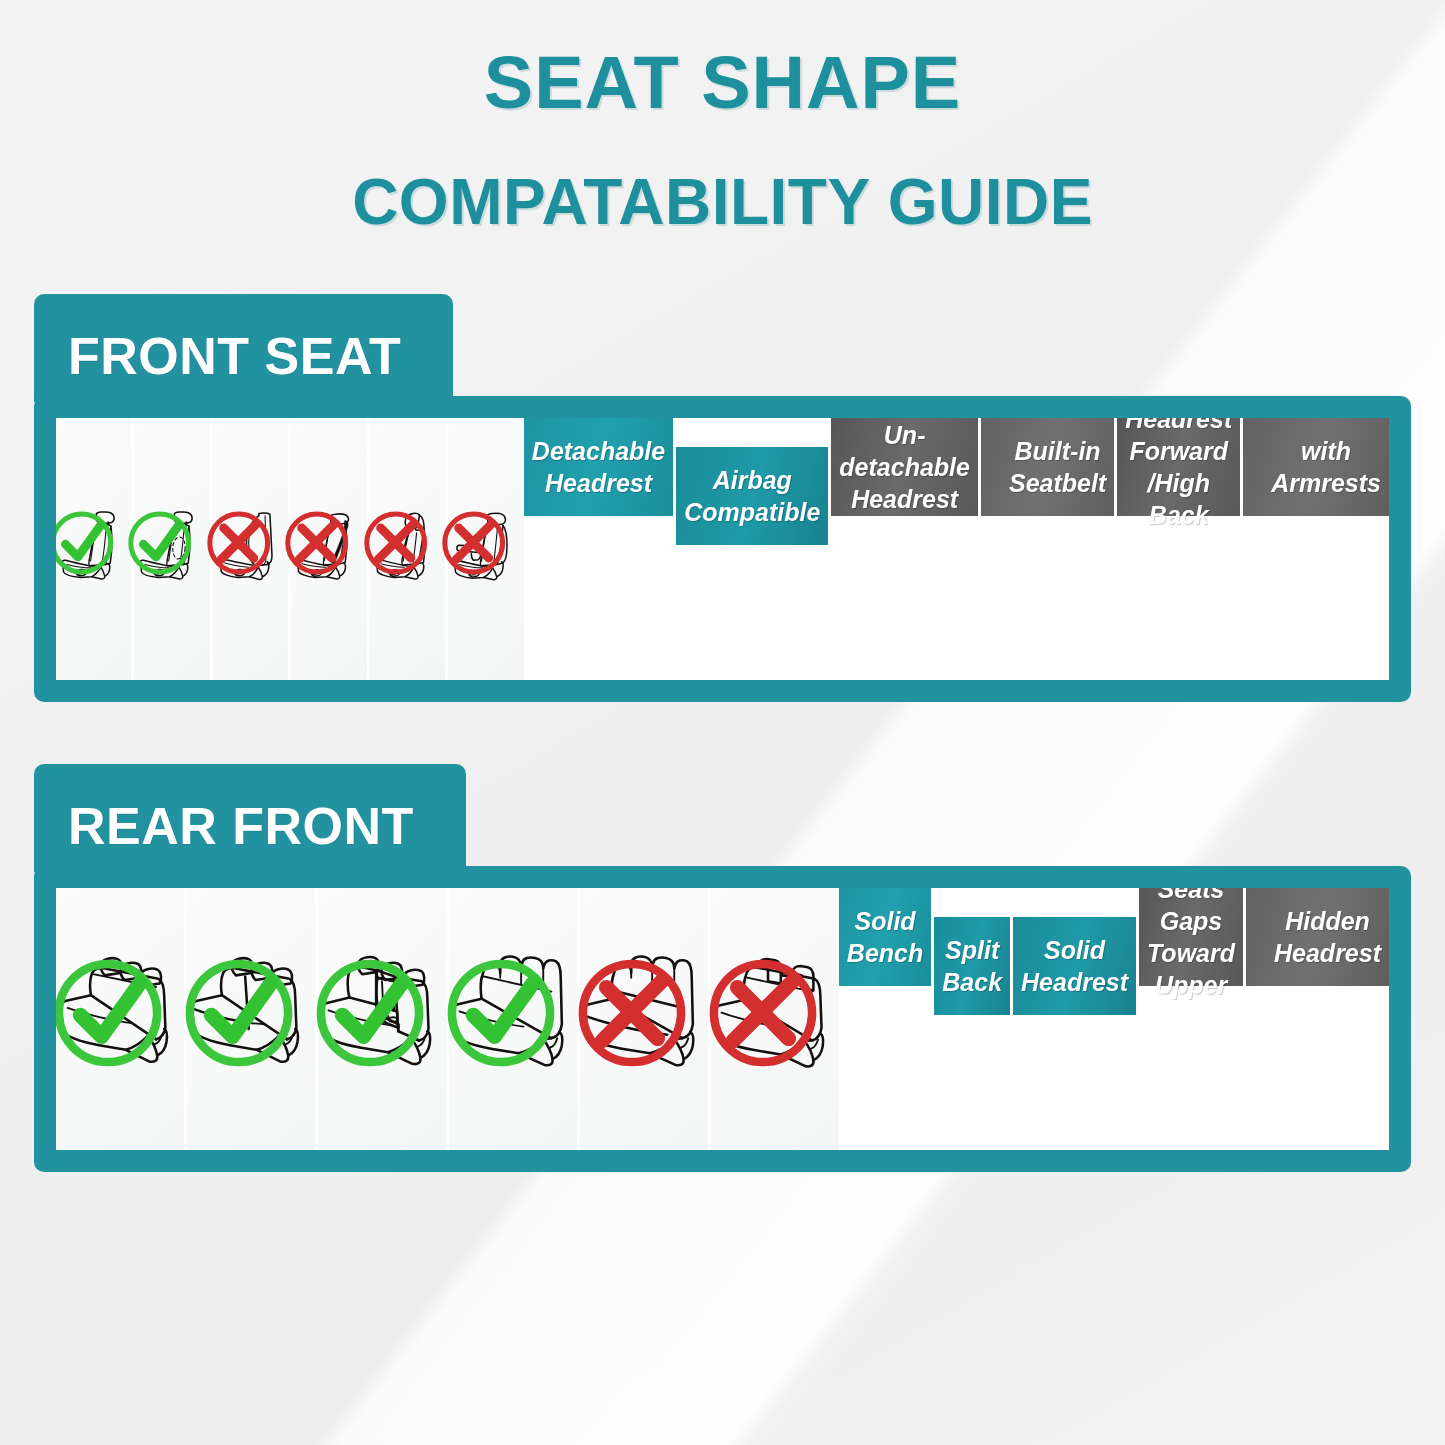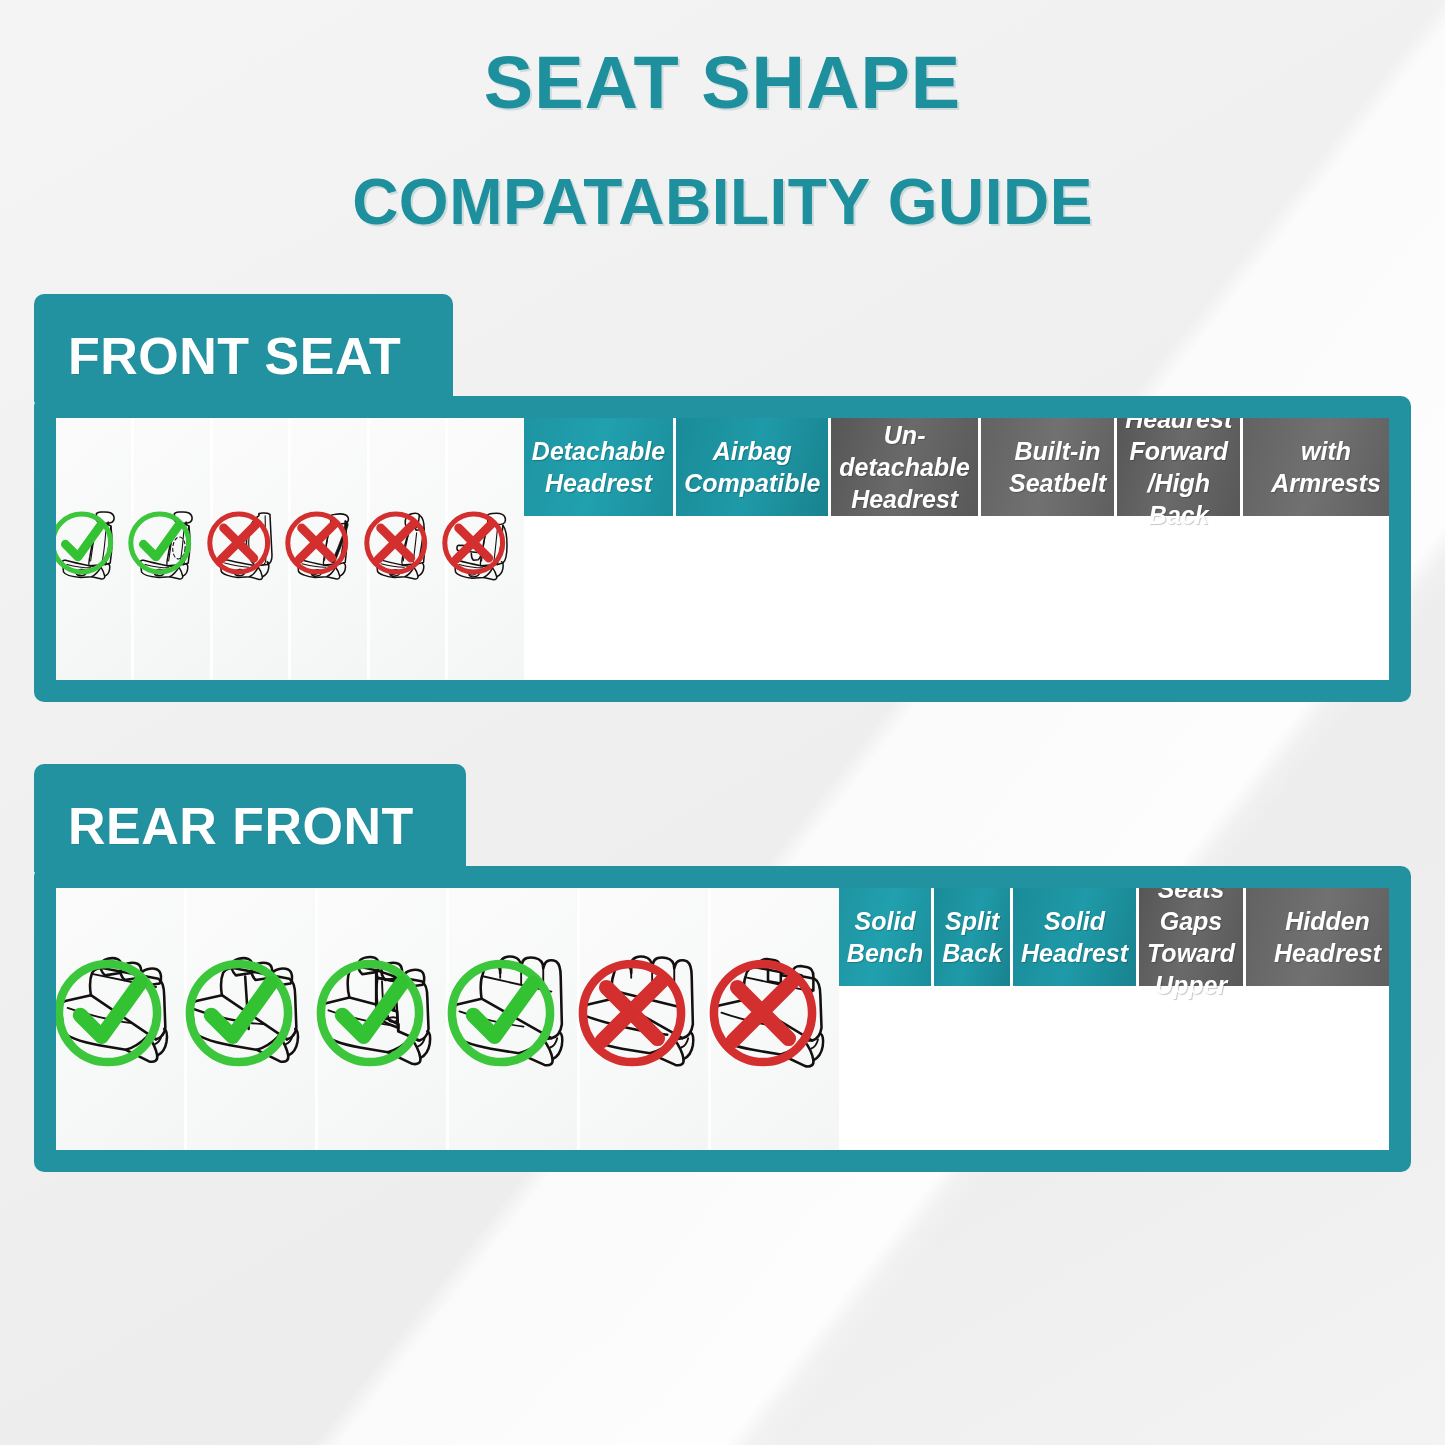--- a/index.html
+++ b/index.html
@@ -90,21 +90,21 @@
     font-weight: bold;
     font-size: 25px;
     line-height: 1.28;
     padding: 4px 8px;
     border-right: 3px solid #ffffff;
     text-shadow: 1px 1px 1px rgba(0,0,0,0.22);
   }
   .cell-label:last-child { border-right: none; }
   .lbl-ok  { background: linear-gradient(105deg,#1f94a2 0%,#21a0ae 48%,#1b8e9b 100%); }
   .lbl-no  { background: linear-gradient(105deg,#565656 0%,#6a6a6a 48%,#585858 100%); }
-  .lbl-ok-d{ background: linear-gradient(105deg,#1a8b98 0%,#1f9aa8 50%,#19828f 100%); }
+  .lbl-ok-d{ background: linear-gradient(105deg,#1a8b98 0%,#1f9aa8 50%,#19828f 100%); margin-top: 29px; }
   .lbl-no-d{ background: linear-gradient(105deg,#626262 0%,#717171 50%,#5f5f5f 100%); padding-left: 28px; }
 
   .art { fill: none; stroke: #14100f; stroke-width: 4.4; stroke-linejoin: round; stroke-linecap: round; }
   .art-thin { fill: none; stroke: #14100f; stroke-width: 3.2; stroke-linejoin: round; stroke-linecap: round; }
   .art-dash { fill: none; stroke: #14100f; stroke-width: 3.2; stroke-dasharray: 9 8; stroke-linecap: round; }
   .art-fill { fill: #14100f; stroke: #14100f; stroke-width: 2; }
   .art-white { fill: #ffffff; stroke: #14100f; stroke-width: 4.4; stroke-linejoin: round; }
 </style>
 </head>
 <body>

